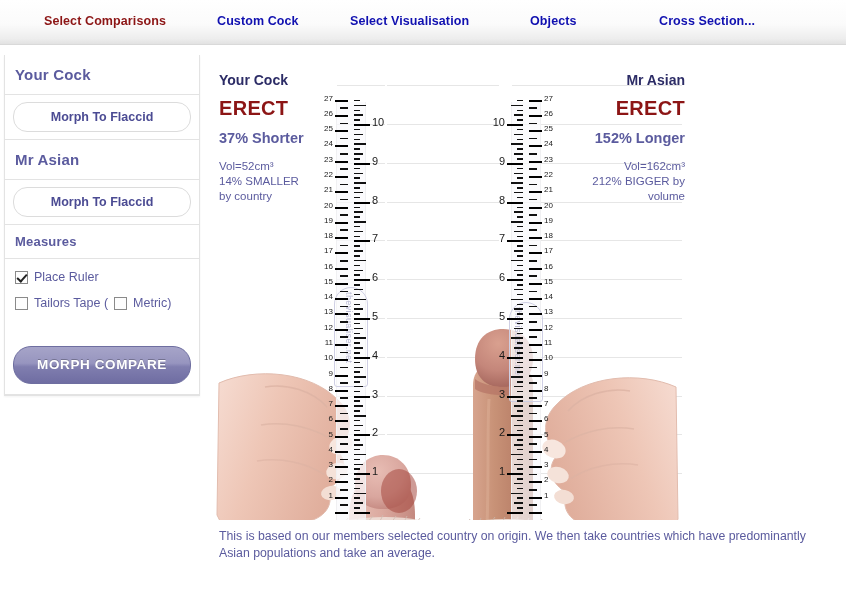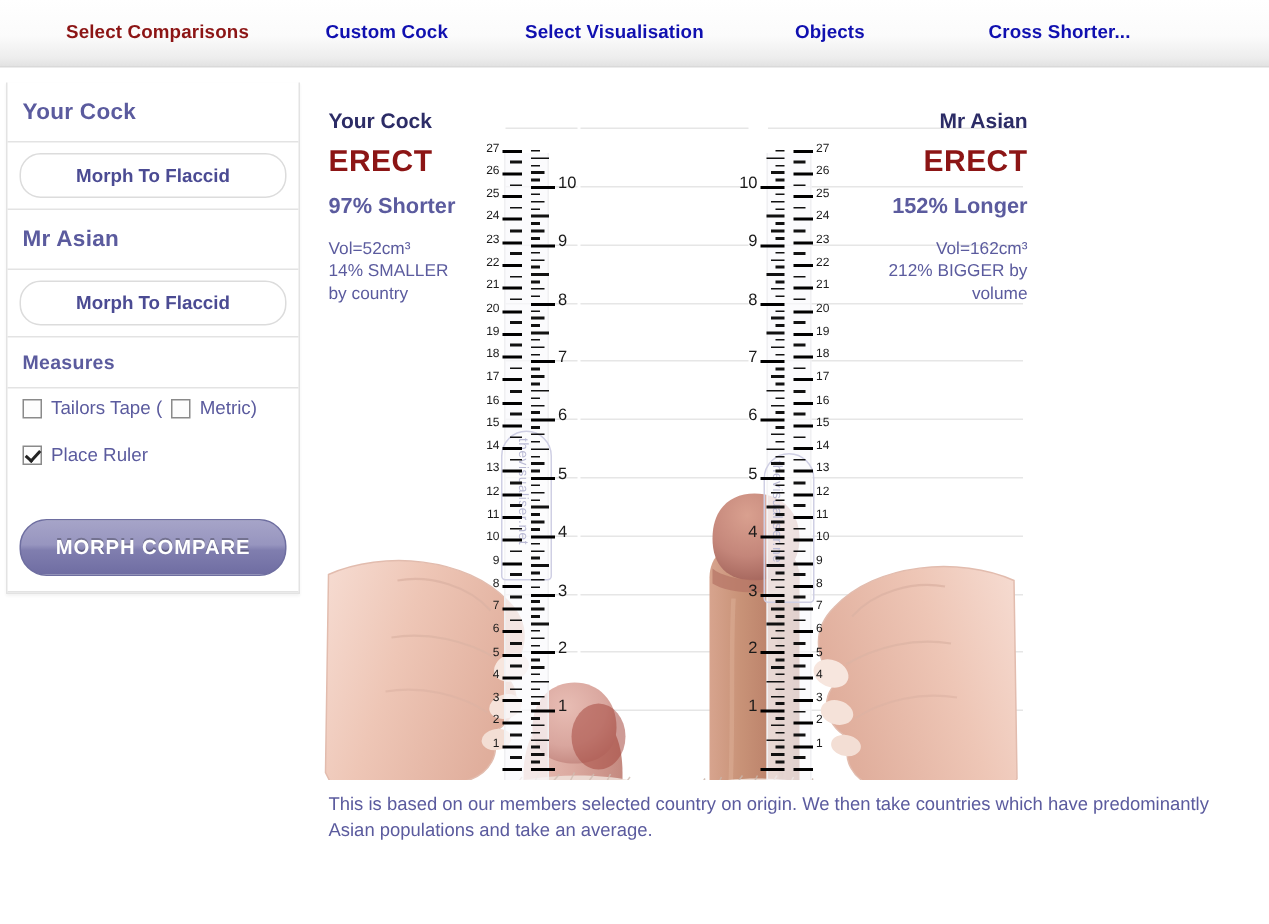--- a/index.html
+++ b/index.html
@@ -230,48 +230,48 @@
 <body>
 
 <div id="page">
 
   <div id="topnav">
     <div class="navrow" id="navrow">
         <div class="navitem active" style="left: 44px;">Select Comparisons</div>
         <div class="navitem" style="left: 217px;">Custom Cock</div>
         <div class="navitem" style="left: 350px;">Select Visualisation</div>
         <div class="navitem" style="left: 530px;">Objects</div>
-        <div class="navitem" style="left: 659px;">Cross Shorter...</div>
+        <div class="navitem" style="left: 659px;">Cross Section...</div>
       </div>
   </div>
 
   <div id="sidebar">
 
     <div class="side-head">Your Cock</div>
     <div class="side-btnrow">
       <div class="pill-btn">Morph To Flaccid</div>
     </div>
 
     <div class="side-head">Mr Asian</div>
     <div class="side-btnrow">
       <div class="pill-btn">Morph To Flaccid</div>
     </div>
 
     <div class="side-head small">Measures</div>
+
+    <div class="check-row first">
+      <span class="cbox checked"></span>
+      <span>Place Ruler</span>
+    </div>
 
     <div class="check-row">
       <span class="cbox"></span>
       <span>Tailors Tape (</span>
       <span class="cbox"></span>
       <span>Metric)</span>
-    </div>
-
-    <div class="check-row first">
-      <span class="cbox checked"></span>
-      <span>Place Ruler</span>
     </div>
 
     <div class="morph-wrap">
       <div class="morph-btn">MORPH COMPARE</div>
     </div>
   </div>
 
   <div id="stage">
 
     <div class="gridlines" id="gridlines">
@@ -317,21 +317,21 @@
         <div class="gline" style="left: 357px; width: 120px; top: 74px;"></div>
         <div class="gline" style="left: 132px; width: 48px; top: 35.2px;"></div>
         <div class="gline" style="left: 182px; width: 112px; top: 35.2px;"></div>
         <div class="gline" style="left: 307px; width: 50px; top: 35.2px;"></div>
         <div class="gline" style="left: 357px; width: 120px; top: 35.2px;"></div>
       </div>
 
     <div class="stat-block left">
       <div class="stat-name">Your Cock</div>
       <div class="stat-state">ERECT</div>
-      <div class="stat-cmp">97% Shorter</div>
+      <div class="stat-cmp">37% Shorter</div>
       <div class="stat-vol">
         <div>Vol=52cm³</div>
         <div>14% SMALLER</div>
         <div>by country</div>
       </div>
     </div>
 
     <div class="stat-block right">
       <div class="stat-name">Mr Asian</div>
       <div class="stat-state">ERECT</div>

